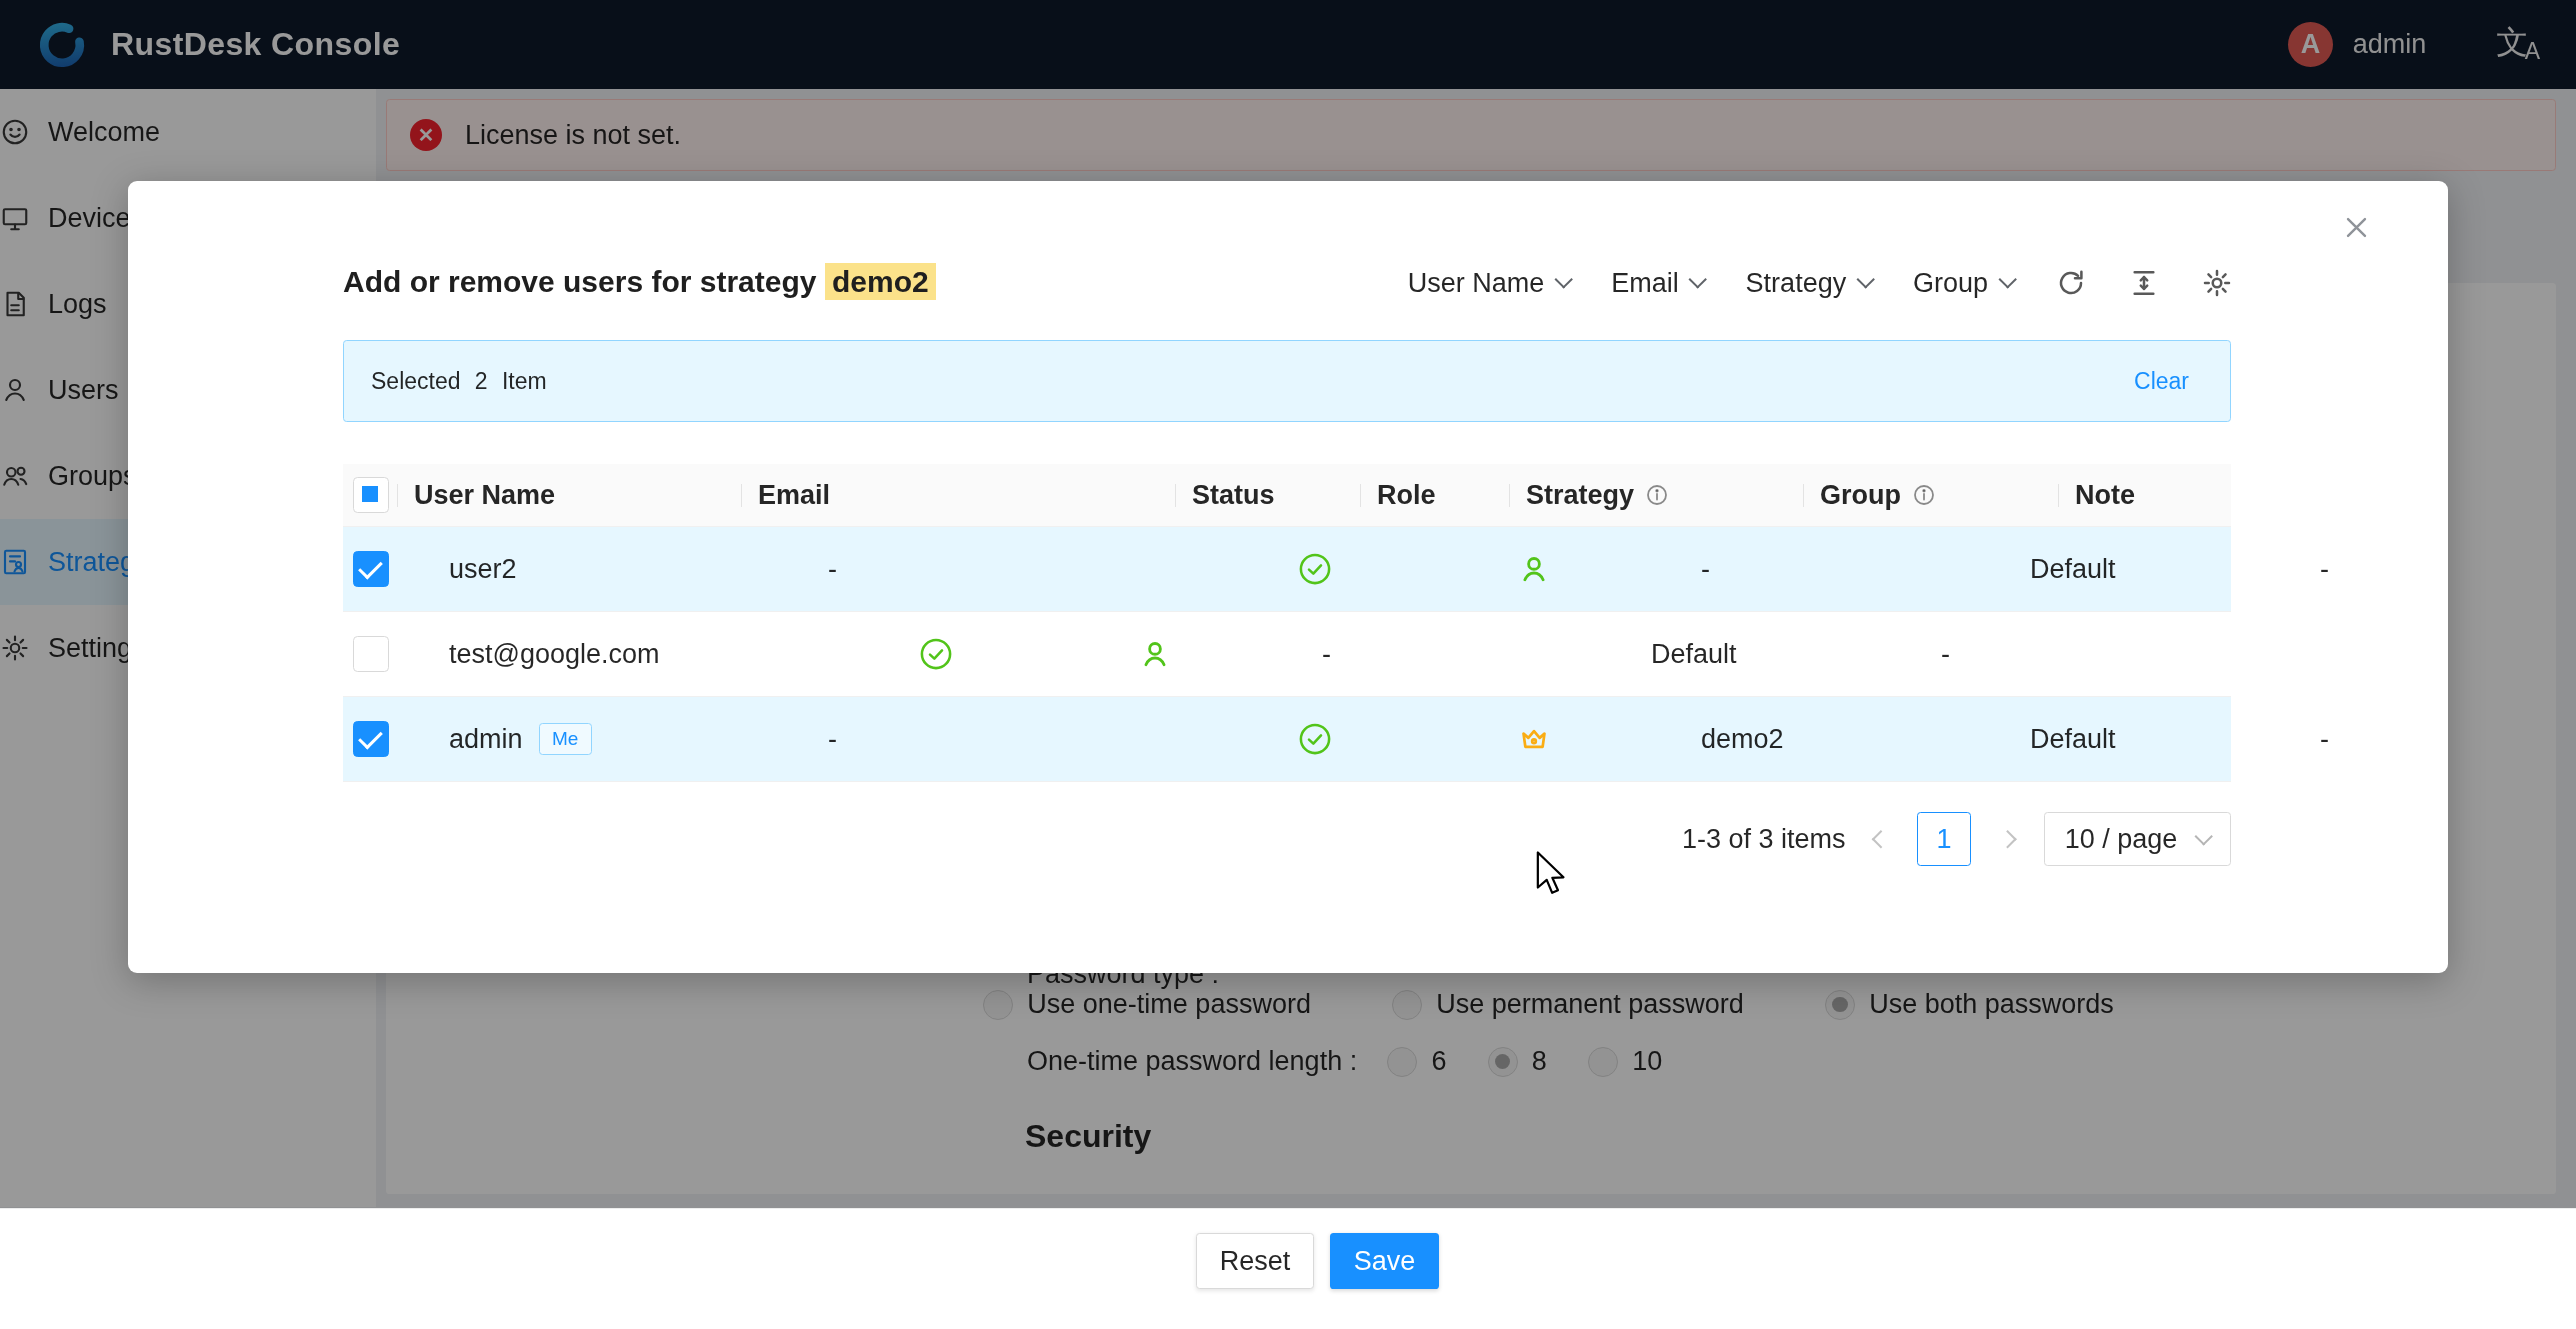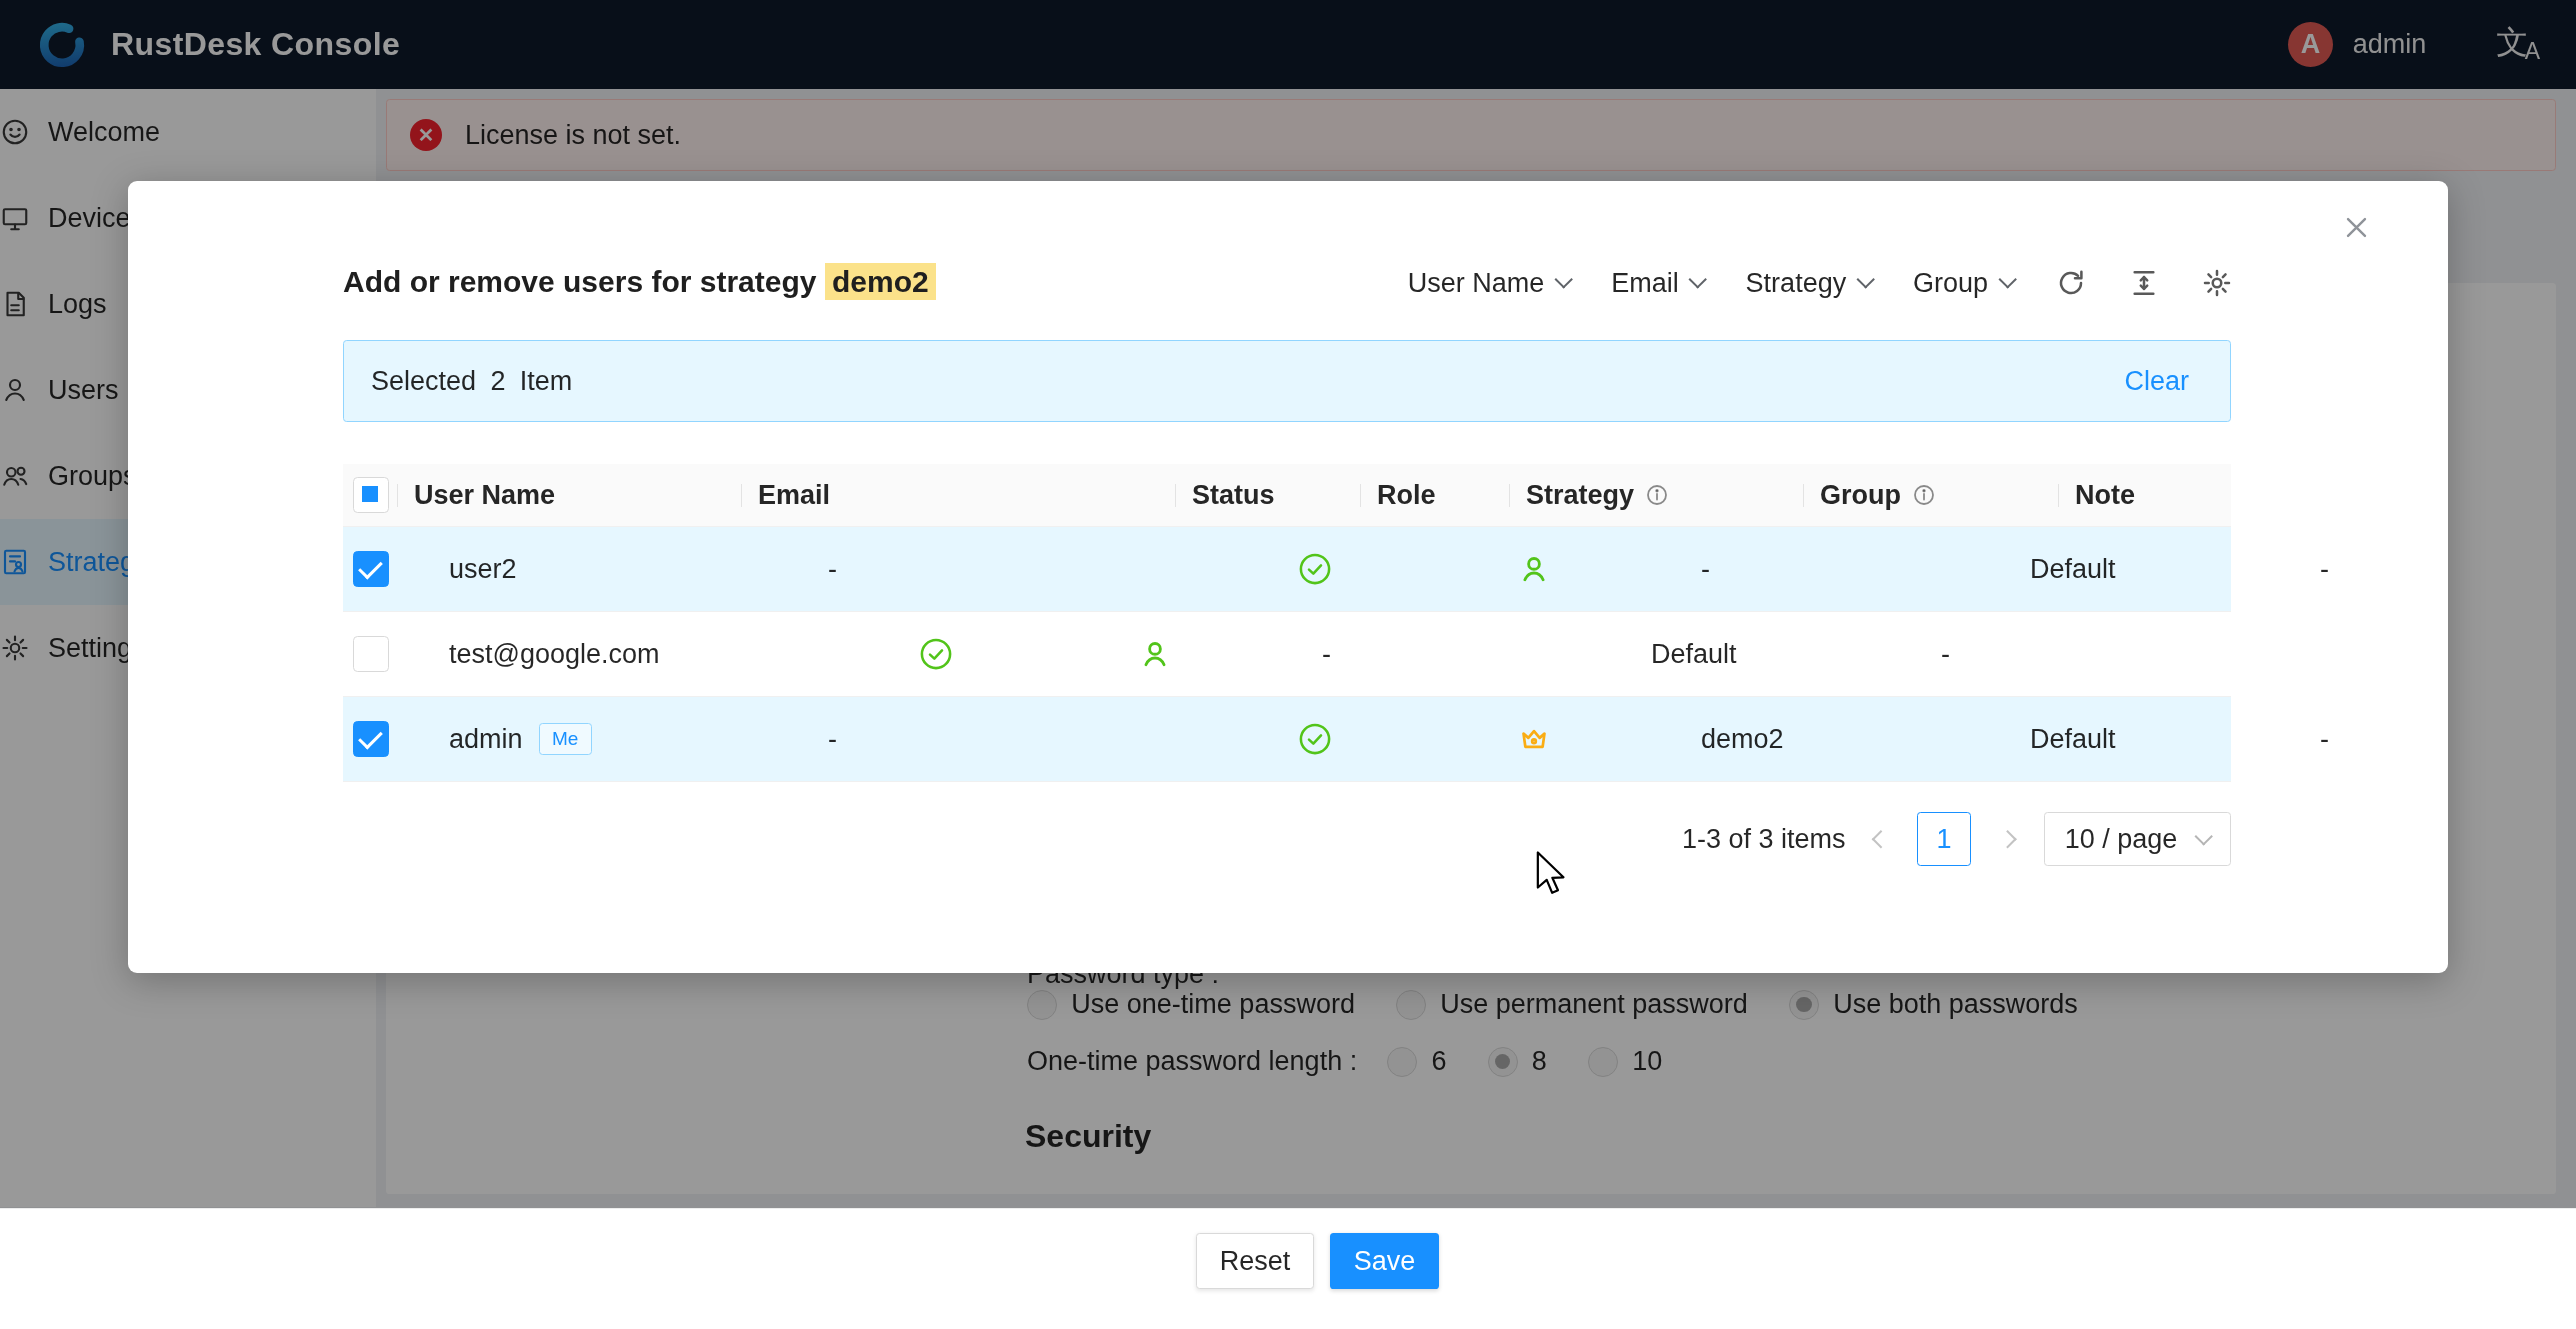--- a/index.html
+++ b/index.html
@@ -33,21 +33,21 @@
               border:0.9px solid #ffccc7;border-radius:3.6px;display:flex;align-items:center;
               padding:0 23px;font-size:27px;color:rgba(0,0,0,.85);z-index:10;}
   .err-ico{width:32px;height:32px;border-radius:50%;background:#f5222d;color:#fff;display:flex;
            align-items:center;justify-content:center;font-size:19.7px;font-weight:700;margin-right:23px;flex:none;}
   .card{position:absolute;left:386px;top:283px;width:2170px;height:911px;background:#ffffff;
         border-radius:3.6px;z-index:10;}
   .bg-label{position:absolute;font-size:27px;color:rgba(0,0,0,.85);z-index:11;white-space:nowrap;}
   .pw-label{left:1027px;top:959px;}
   .security{left:1025px;top:1118px;font-size:32px;font-weight:600;}
   .radio-row{position:absolute;display:flex;align-items:center;z-index:11;font-size:27px;color:rgba(0,0,0,.85);}
-  .rr1{left:1027px;top:984px;height:41px;}
+  .rr1{left:983px;top:984px;height:41px;gap:40px;}
   .rr2{left:1027px;top:1041px;height:41px;}
   .radio-opt{display:flex;align-items:center;margin-right:41px;}
   .radio{width:30px;height:30px;border-radius:50%;border:1.8px solid #d9d9d9;background:#f5f5f5;
          position:relative;margin-right:14.3px;flex:none;}
   .radio.sel::after{content:"";position:absolute;left:6.3px;top:6.3px;right:6.3px;bottom:6.3px;
                     border-radius:50%;background:rgba(0,0,0,.30);}
   .rr2 .lead{margin-right:30px;}
 
   
   .footer{position:absolute;left:0;top:1208px;width:2576px;height:122px;background:#ffffff;
@@ -70,21 +70,21 @@
   .m-filters{position:absolute;top:86px;right:215px;display:flex;align-items:center;}
   .f-item{display:flex;align-items:center;font-size:27px;color:rgba(0,0,0,.85);margin-left:41px;cursor:pointer;}
   .f-item:first-child{margin-left:0;}
   .chev{width:13.4px;height:13.4px;border-right:2.7px solid #5f6368;border-bottom:2.7px solid #5f6368;
         transform:rotate(45deg);margin:-7.2px 0 0 12.5px;flex:none;}
   .tool-ico{margin-left:41px;cursor:pointer;display:flex;align-items:center;}
   .tool-ico svg{width:32px;height:32px;stroke:#595959;fill:none;stroke-width:1.9;stroke-linecap:round;stroke-linejoin:round;}
 
   .sel-banner{position:absolute;left:215px;top:159px;width:1888px;height:82px;background:#e6f7ff;
               border:0.9px solid #91d5ff;border-radius:3.6px;display:flex;align-items:center;
-              padding:0 41px 0 27px;font-size:27px;color:rgba(0,0,0,.85);}
+              padding:0 41px 0 27px;font-size:23px;color:rgba(0,0,0,.85);}
   .sel-banner .w{margin-right:14.3px;}
   .clear{margin-left:auto;color:#1890ff;cursor:pointer;}
 
   
   .table{position:absolute;left:215px;top:283px;width:1888px;font-size:27px;color:rgba(0,0,0,.85);}
   .thead{display:flex;align-items:center;height:63px;background:#fafafa;border-bottom:0.9px solid #f0f0f0;
          font-weight:600;color:#262626;}
   .trow{display:flex;align-items:center;height:85px;border-bottom:0.9px solid #f0f0f0;background:#fff;gap:35px;}
   .trow.selrow{background:#e6f7ff;}
   .cell{padding-left:16px;display:flex;align-items:center;position:relative;height:100%;flex:none;}

